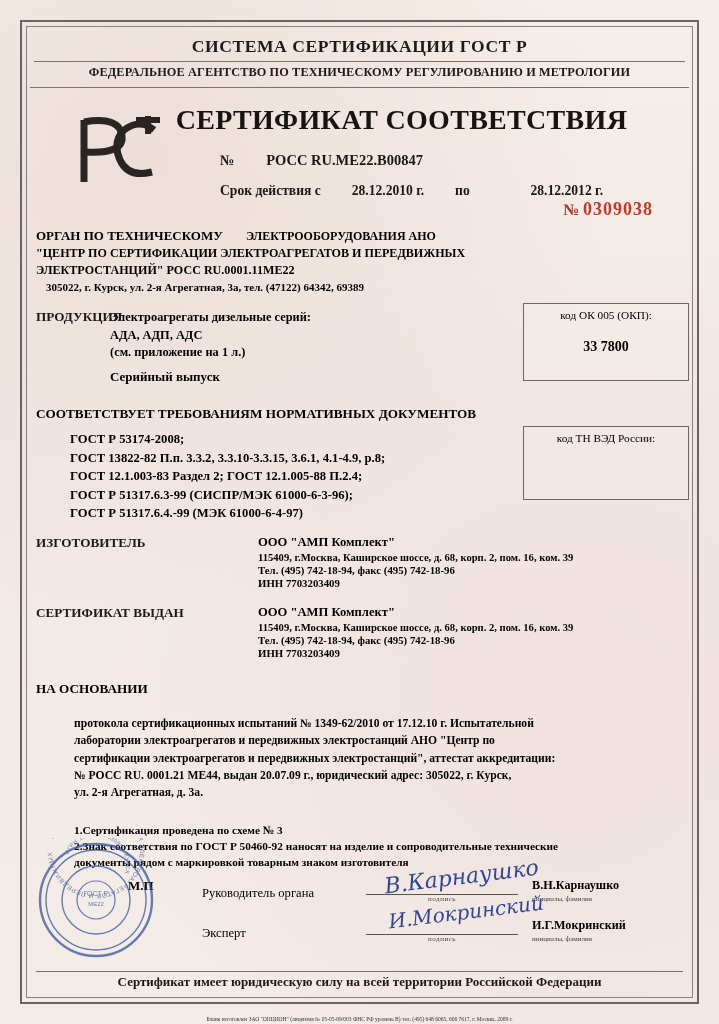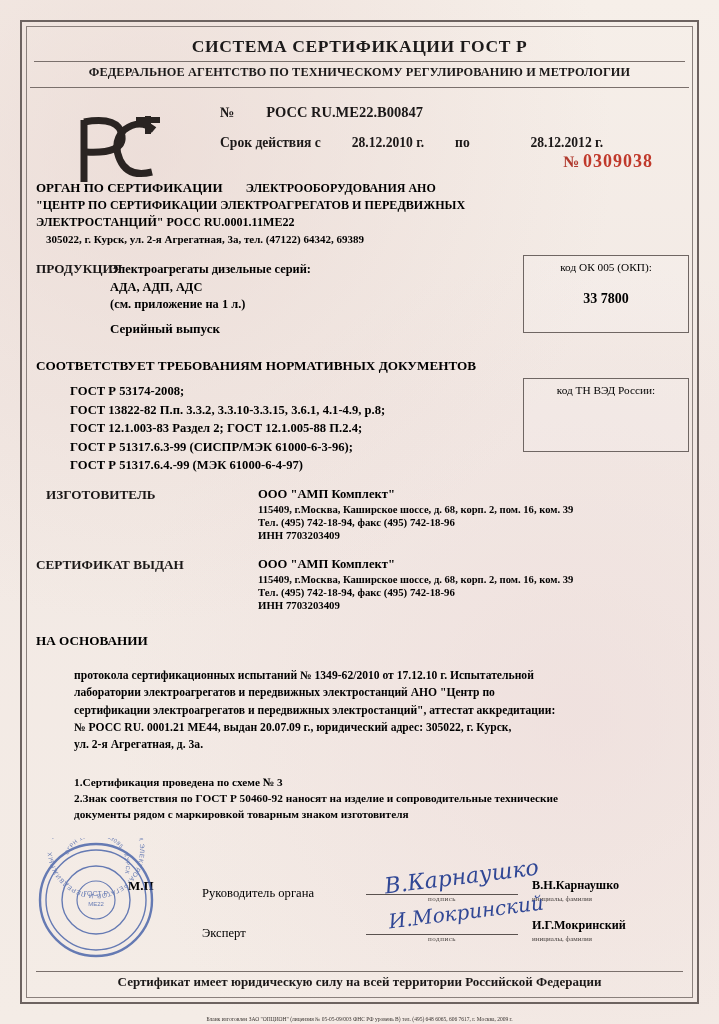--- a/index.html
+++ b/index.html
@@ -143,21 +143,21 @@
     right: 0px;
     top: 20px;
     width: 164px;
     border: 1px solid #6f6663;
     height: 72px;
     background: rgba(255,255,255,0.10);
   }
   .tnved-box .cap { font-size: 11.3px; text-align: center; margin-top: 5px; }
 
   .sec-maker { margin-top: 12px; position: relative; }
-  .sec-maker .lbl-left { position: absolute; left: 16px; top: 0; }
+  .sec-maker .lbl-left { position: absolute; left: 6px; top: 0; }
   .maker-body { margin-left: 228px; }
   .maker-body .n1 { font-size: 12.6px; font-weight: bold; }
   .maker-body .n2 { font-size: 10.6px; font-weight: bold; margin-top: 2px; }
   .maker-body .n3 { font-size: 10.8px; font-weight: bold; margin-top: 1px; }
   .maker-body .n4 { font-size: 10.8px; font-weight: bold; margin-top: 1px; }
 
   .sec-issued { margin-top: 16px; position: relative; }
   .sec-issued .lbl-left { position: absolute; left: 6px; top: 0; }
   .issued-body { margin-left: 228px; }
 
@@ -245,20 +245,21 @@
     <div class="logo">
       <svg width="86" height="74" viewBox="0 0 86 74">
         <path d="M8 6 L8 68" stroke="#2a2422" stroke-width="7" fill="none"></path>
         <path d="M8 8 Q44 2 46 22 Q48 40 10 38" stroke="#2a2422" stroke-width="7" fill="none"></path>
         <path d="M78 16 Q64 4 48 16 Q36 28 44 46 Q52 64 76 58" stroke="#2a2422" stroke-width="7" fill="none"></path>
         <path d="M60 6 L84 6" stroke="#2a2422" stroke-width="6" fill="none"></path>
         <path d="M72 2 L72 20" stroke="#2a2422" stroke-width="6" fill="none"></path>
       </svg>
     </div>
 
+    <div class="title">СЕРТИФИКАТ СООТВЕТСТВИЯ</div>
 
     <div class="numline">
       <span class="lbl">№</span>
       <span>РОСС RU.МЕ22.В00847</span>
     </div>
 
     <div class="termline">
       <span>Срок действия  с</span>
       <span class="sp1"></span>
       <span>28.12.2010 г.</span>
@@ -268,21 +269,21 @@
       <span>28.12.2012 г.</span>
     </div>
 
     <div class="blanknum">
       <span>№</span>
       <span class="n">0309038</span>
     </div>
 
     <div class="sec-organ">
       <div class="organ-l1">
-        <span>ОРГАН ПО СЕРТИФИКАЦИИ</span>
+        <span>ОРГАН ПО ТЕХНИЧЕСКОМУ</span>
         <span class="v">ЭЛЕКТРООБОРУДОВАНИЯ АНО</span>
       </div>
       <div class="organ-l2">"ЦЕНТР ПО СЕРТИФИКАЦИИ ЭЛЕКТРОАГРЕГАТОВ И ПЕРЕДВИЖНЫХ</div>
       <div class="organ-l3">ЭЛЕКТРОСТАНЦИЙ"  РОСС RU.0001.11МЕ22</div>
       <div class="organ-l4">305022, г. Курск,  ул. 2-я Агрегатная, 3а, тел. (47122) 64342, 69389</div>
     </div>
 
     <div class="sec-product">
       <div class="lbl-left">ПРОДУКЦИЯ</div>
       <div class="prod-body">

